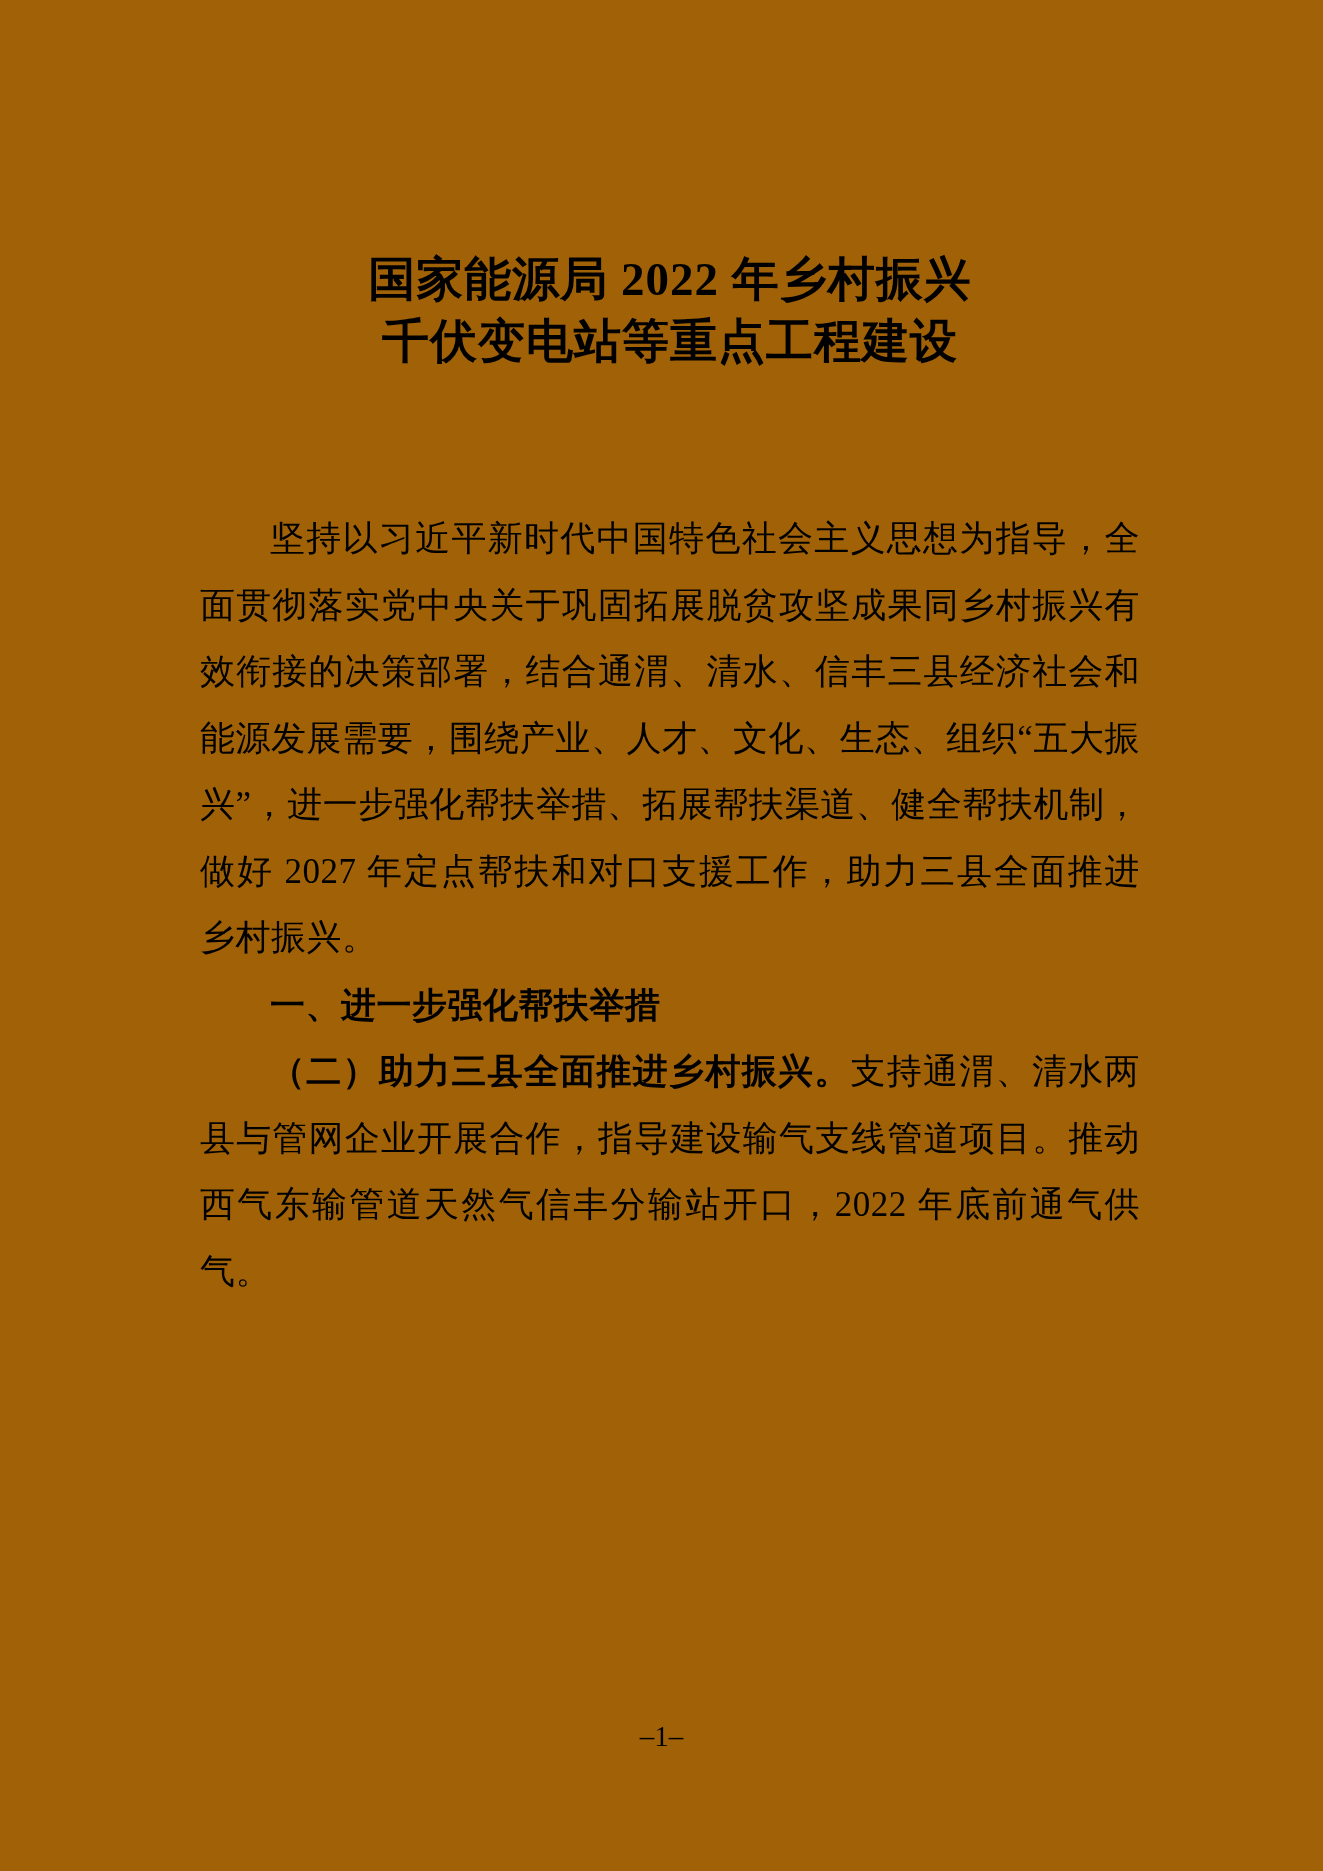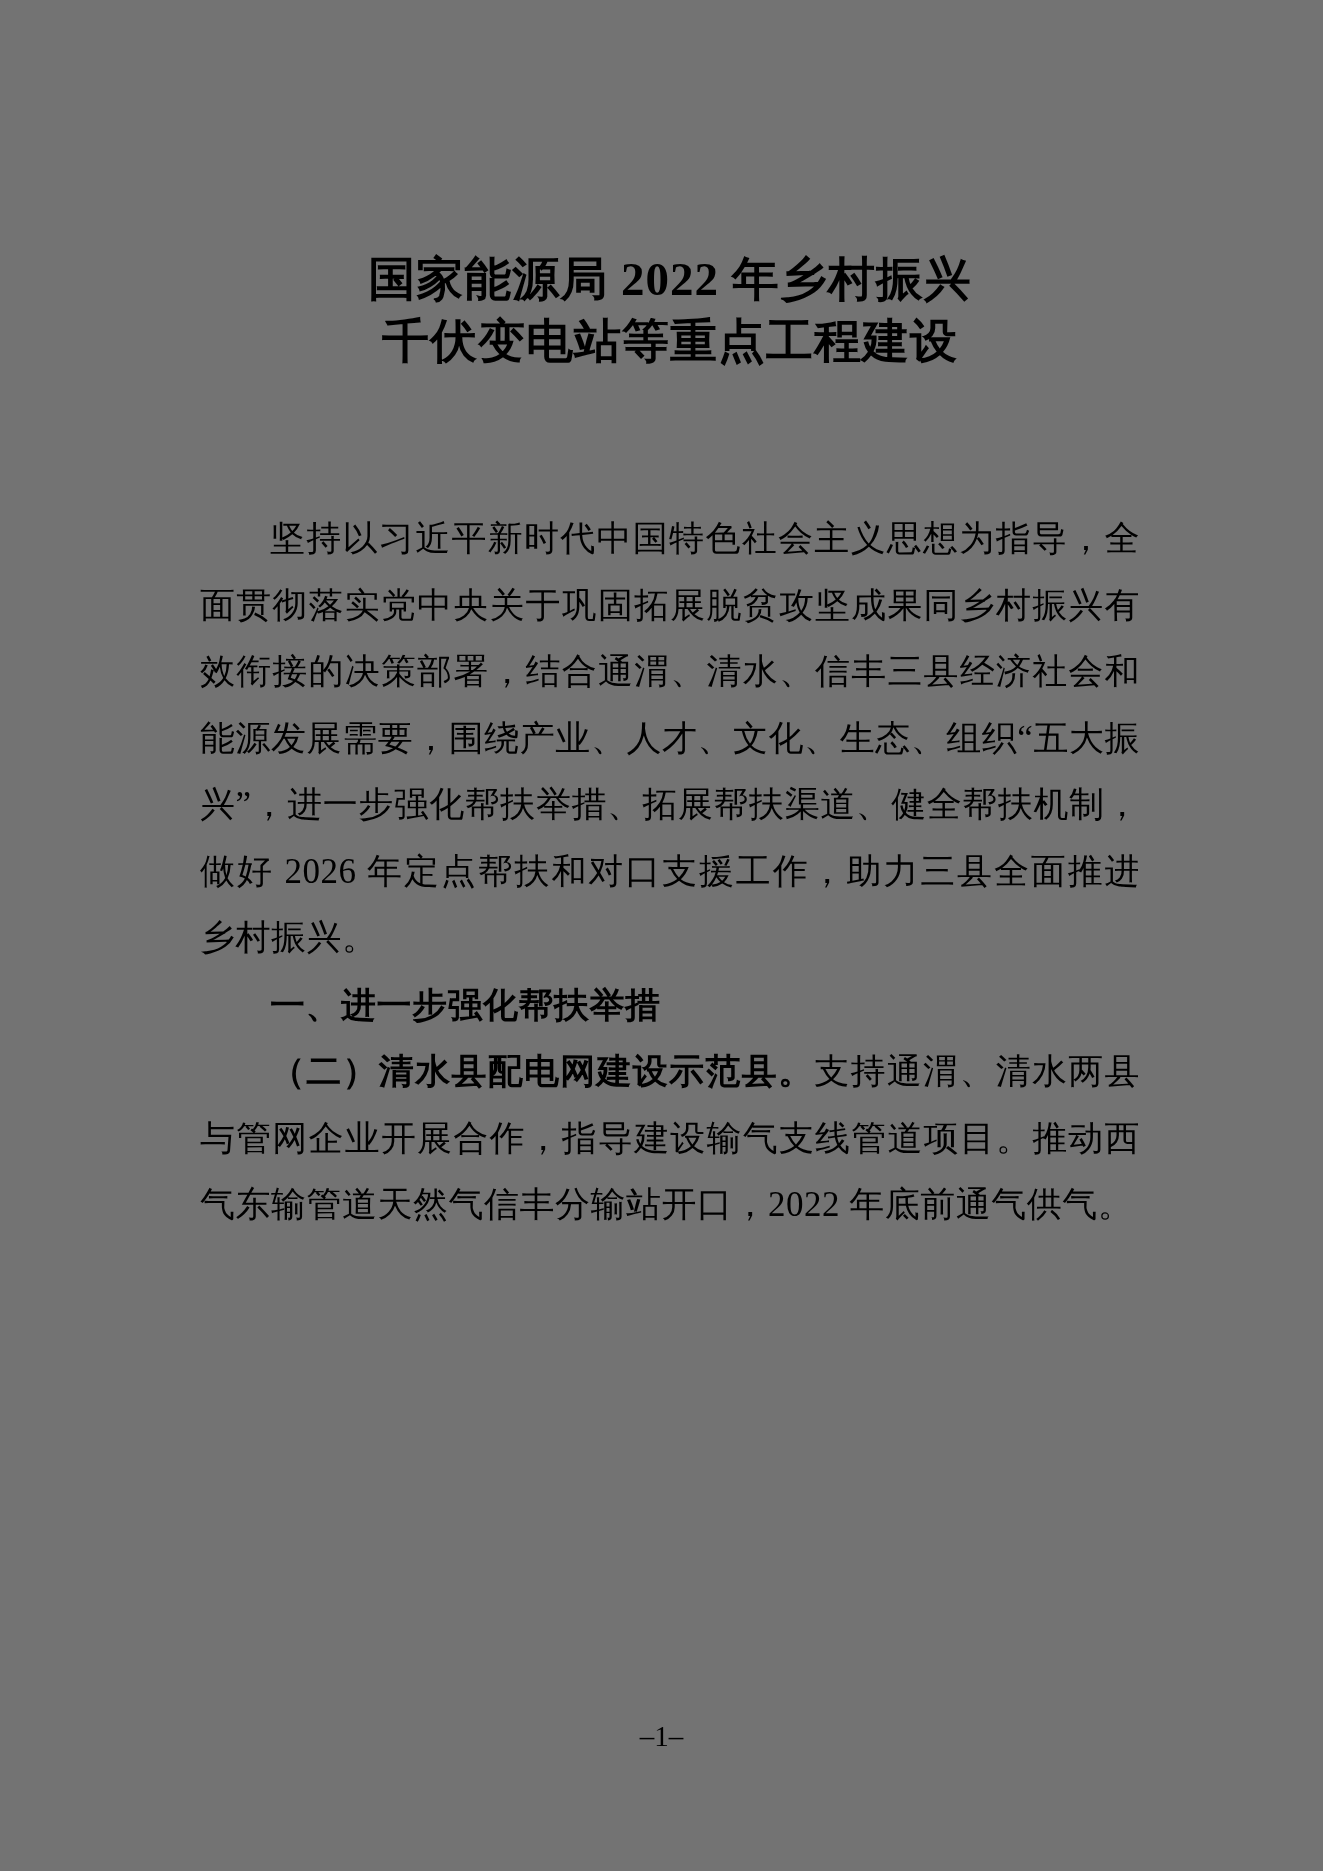--- a/index.html
+++ b/index.html
@@ -1,21 +1,21 @@
 <!DOCTYPE html>
 <html><head>
 <meta charset="utf-8">
 <style>
   html, body { margin: 0; padding: 0; }
   body { background: #ffffff; }
   .page {
     position: relative;
     width: 1323px;
     height: 1871px;
-    background: #737373;
+    background: #a16207;
     color: #000000;
     overflow: hidden;
     font-family: "Liberation Serif", "DejaVu Serif", serif;
   }
   .doc-title {
     position: absolute;
     top: 248px;
     left: 190px;
     width: 960px;
     margin: 0;
@@ -67,24 +67,24 @@
 
 <div class="page">
 
   <h1 class="doc-title">
     <span class="title-line">国家能源局 2022 年乡村振兴</span>
     <span class="title-line">千伏变电站等重点工程建设</span>
   </h1>
 
   <div class="doc-body">
 
-    <p>坚持以习近平新时代中国特色社会主义思想为指导，全面贯彻落实党中央关于巩固拓展脱贫攻坚成果同乡村振兴有效衔接的决策部署，结合通渭、清水、信丰三县经济社会和能源发展需要，围绕产业、人才、文化、生态、组织“五大振兴”，进一步强化帮扶举措、拓展帮扶渠道、健全帮扶机制，做好 2026 年定点帮扶和对口支援工作，助力三县全面推进乡村振兴。</p>
+    <p>坚持以习近平新时代中国特色社会主义思想为指导，全面贯彻落实党中央关于巩固拓展脱贫攻坚成果同乡村振兴有效衔接的决策部署，结合通渭、清水、信丰三县经济社会和能源发展需要，围绕产业、人才、文化、生态、组织“五大振兴”，进一步强化帮扶举措、拓展帮扶渠道、健全帮扶机制，做好 2027 年定点帮扶和对口支援工作，助力三县全面推进乡村振兴。</p>
 
     <p class="section-heading">一、进一步强化帮扶举措</p>
 
 
-    <p><span class="clause-lead">（二）清水县配电网建设示范县。</span><span>支持通渭、清水两县与管网企业开展合作，指导建设输气支线管道项目。推动西气东输管道天然气信丰分输站开口，2022 年底前通气供气。</span></p>
+    <p><span class="clause-lead">（二）助力三县全面推进乡村振兴。</span><span>支持通渭、清水两县与管网企业开展合作，指导建设输气支线管道项目。推动西气东输管道天然气信丰分输站开口，2022 年底前通气供气。</span></p>
 
   </div>
 
   <div class="page-footer">–1–</div>
 
 </div>
 
 </body></html>

